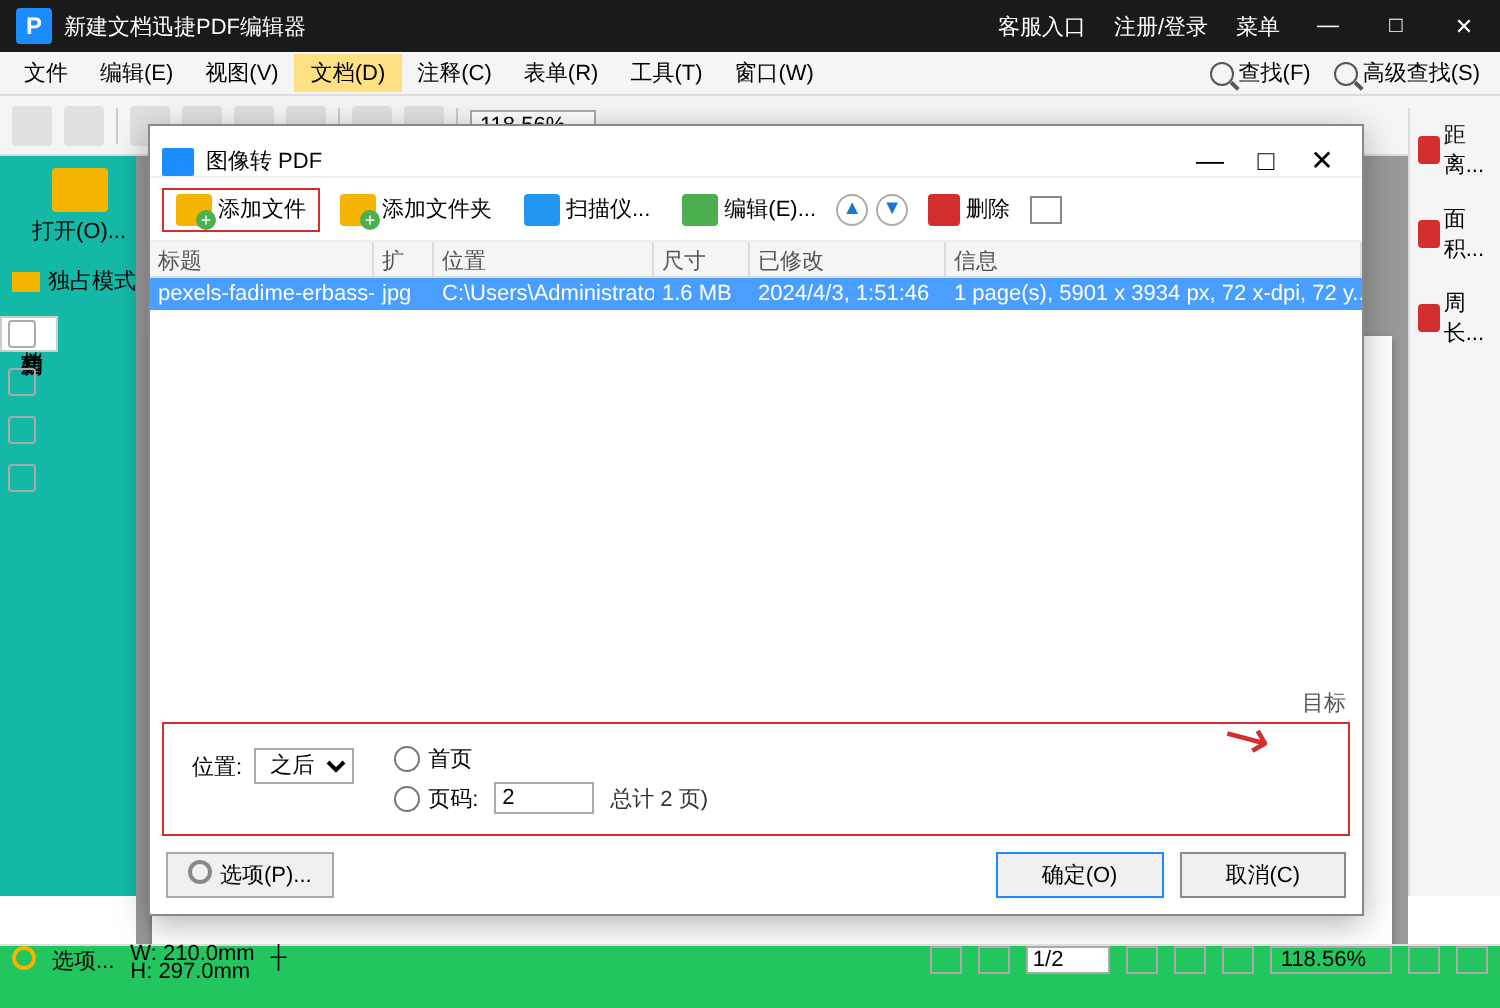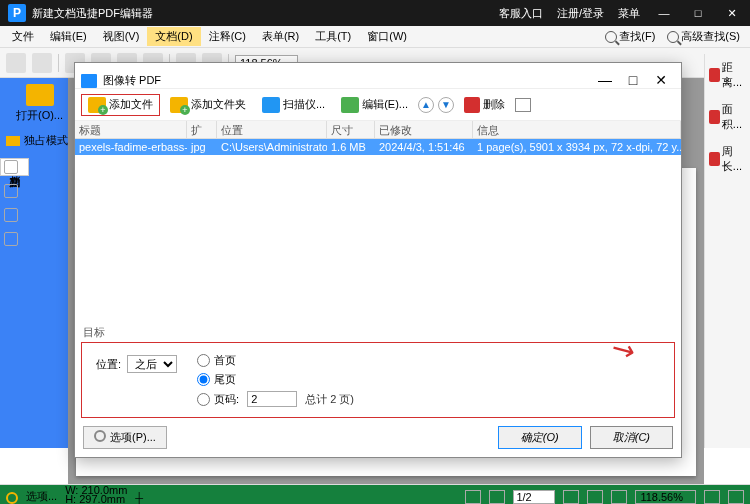--- a/index.html
+++ b/index.html
@@ -22,21 +22,21 @@
 .menubar .search-btn .sicon { width: 12px; height: 12px; border: 1.5px solid #555; border-radius: 50%; position: relative; }
 .menubar .search-btn .sicon::after { content: ""; position: absolute; width: 5px; height: 1.5px; background: #555; bottom: -2px; right: -4px; transform: rotate(45deg); }
 
 
 .toolbar { background: #f5f5f5; height: 30px; display: flex; align-items: center; padding: 0 6px; gap: 6px; border-bottom: 1px solid #ddd; }
 .toolbar .tb { width: 20px; height: 20px; background: #e0e0e0; border-radius: 2px; cursor: pointer; }
 .toolbar .sep { width: 1px; height: 18px; background: #ccc; }
 .toolbar .combo { border: 1px solid #aaa; padding: 1px 14px 1px 4px; background: #fff; position: relative; }
 
 
-.left-strip { position: absolute; left: 0; top: 78px; width: 80px; height: 370px; background: #3b82f6; border-right: 1px solid #ddd; }
+.left-strip { position: absolute; left: 0; top: 78px; width: 80px; height: 370px; background: #14b8a6; border-right: 1px solid #ddd; }
 .left-strip .open { padding: 6px; text-align: center; cursor: pointer; }
 .left-strip .open .fold { width: 28px; height: 22px; background: #f4b400; margin: 0 auto 2px; border-radius: 2px; position: relative; }
 .left-strip .sec { padding: 4px 6px; display: flex; align-items: center; gap: 4px; cursor: pointer; }
 .left-strip .crown { width: 14px; height: 10px; background: #f4b400; }
 .left-strip .newdoc { writing-mode: vertical-rl; padding: 8px 6px; margin-top: 6px; background: #fff; border: 1px solid #ccc; }
 .left-dots { position: absolute; left: 4px; top: 160px; display: flex; flex-direction: column; gap: 10px; }
 .left-dots .dot { width: 14px; height: 14px; border: 1px solid #aaa; border-radius: 2px; }
 
 .right-strip { position: absolute; right: 0; top: 54px; width: 46px; background: #f5f5f5; border-left: 1px solid #ddd; height: 394px; }
 .right-strip .ritem { padding: 6px 4px; display: flex; align-items: center; gap: 2px; cursor: pointer; }
@@ -66,40 +66,40 @@
 .dlg-toolbar .list-icon { width: 16px; height: 14px; border: 1px solid #888; }
 
 .dlg-header { height: 18px; display: flex; background: #f5f5f5; border-bottom: 1px solid #ddd; font-size: 10px; color: #555; }
 .dlg-header .hc { padding: 2px 4px; border-right: 1px solid #ddd; overflow: hidden; }
 .hc1 { width: 112px; } .hc2 { width: 30px; } .hc3 { width: 110px; } .hc4 { width: 48px; } .hc5 { width: 98px; } .hc6 { flex: 1; }
 
 .dlg-list { flex: 1; overflow: auto; }
 .dlg-row { display: flex; background: #4a9eff; color: #fff; font-size: 10px; }
 .dlg-row .rc { padding: 2px 4px; overflow: hidden; white-space: nowrap; }
 
-.dlg-target { padding: 6px 8px 0; color: #555; }
+.dlg-target { padding: 6px 8px 0; color: #555; text-align: right; }
 .dlg-opts { border: 1px solid #d32f2f; margin: 2px 6px 0; padding: 10px 14px; display: flex; align-items: flex-start; gap: 20px; position: relative; }
 .dlg-opts .col1 { display: flex; align-items: center; gap: 6px; margin-top: 2px; }
 .dlg-opts select, .dlg-opts input { border: 1px solid #aaa; padding: 1px 3px; font-size: 11px; background: #fff; }
 .dlg-opts .radios { display: flex; flex-direction: column; gap: 4px; }
 .dlg-opts .radios label { display: flex; align-items: center; gap: 4px; }
 .dlg-opts .pgrow { display: flex; align-items: center; gap: 8px; }
 .dlg-opts .spin { width: 50px; }
 .dlg-opts .total { color: #333; }
 .arrow { position: absolute; right: 40px; top: -10px; color: #d32f2f; font-size: 28px; transform: rotate(-30deg); pointer-events: none; }
 
 .dlg-footer { display: flex; padding: 8px; gap: 8px; align-items: center; }
 .dlg-footer .opt-btn { border: 1px solid #aaa; padding: 3px 10px; background: #f0f0f0; cursor: pointer; display: flex; gap: 4px; }
 .dlg-footer .gear { width: 12px; height: 12px; border: 2px solid #888; border-radius: 50%; }
 .dlg-footer .spacer { flex: 1; }
-.dlg-footer .btn { border: 1px solid #888; padding: 3px 22px; background: #f0f0f0; cursor: pointer; font-style: italic; }
+.dlg-footer .btn { border: 1px solid #888; padding: 3px 22px; background: #f0f0f0; cursor: pointer; }
 .dlg-footer .btn.primary { border: 1px solid #1a8cff; }
 
 
-.status { position: absolute; left: 0; right: 0; bottom: 0; height: 20px; background: #15803d; border-top: 1px solid #ddd; display: flex; align-items: flex-end; padding: 0 6px; gap: 8px; font-size: 10px; }
+.status { position: absolute; left: 0; right: 0; bottom: 0; height: 32px; background: #22c55e; border-top: 1px solid #ddd; display: flex; align-items: flex-start; padding: 0 6px; gap: 8px; font-size: 10px; }
 .status .gear2 { width: 12px; height: 12px; border: 2px solid #f4b400; border-radius: 50%; }
 .status .dims { display: flex; flex-direction: column; line-height: 9px; font-size: 9px; }
 .status .sp { flex: 1; }
 .status .nav-ico { width: 16px; height: 14px; border: 1px solid #aaa; cursor: pointer; }
 .status .pg-inp { border: 1px solid #aaa; width: 42px; padding: 0 2px; }
 .status .zoom { border: 1px solid #aaa; padding: 0 12px 0 4px; }
 </style>
 </head>
 <body>
 
@@ -245,24 +245,20 @@
   <div class="dlg-opts">
     <div class="col1">
       <span>位置:</span>
       <select><option>之后</option></select>
     </div>
     <div class="radios">
       <label>
           <input type="radio" name="pg" style="">
           <span>首页</span>
         </label>
-      <label>
-          <input type="radio" name="pg" checked="" style="">
-          <span>尾页</span>
-        </label>
       <div class="pgrow">
         <label>
             <input type="radio" name="pg" style="">
             <span>页码:</span>
           </label>
         <input class="spin" type="number" value="2" style="">
         <span class="total">总计 2 页)</span>
       </div>
     </div>
     <div class="arrow">↘</div>

